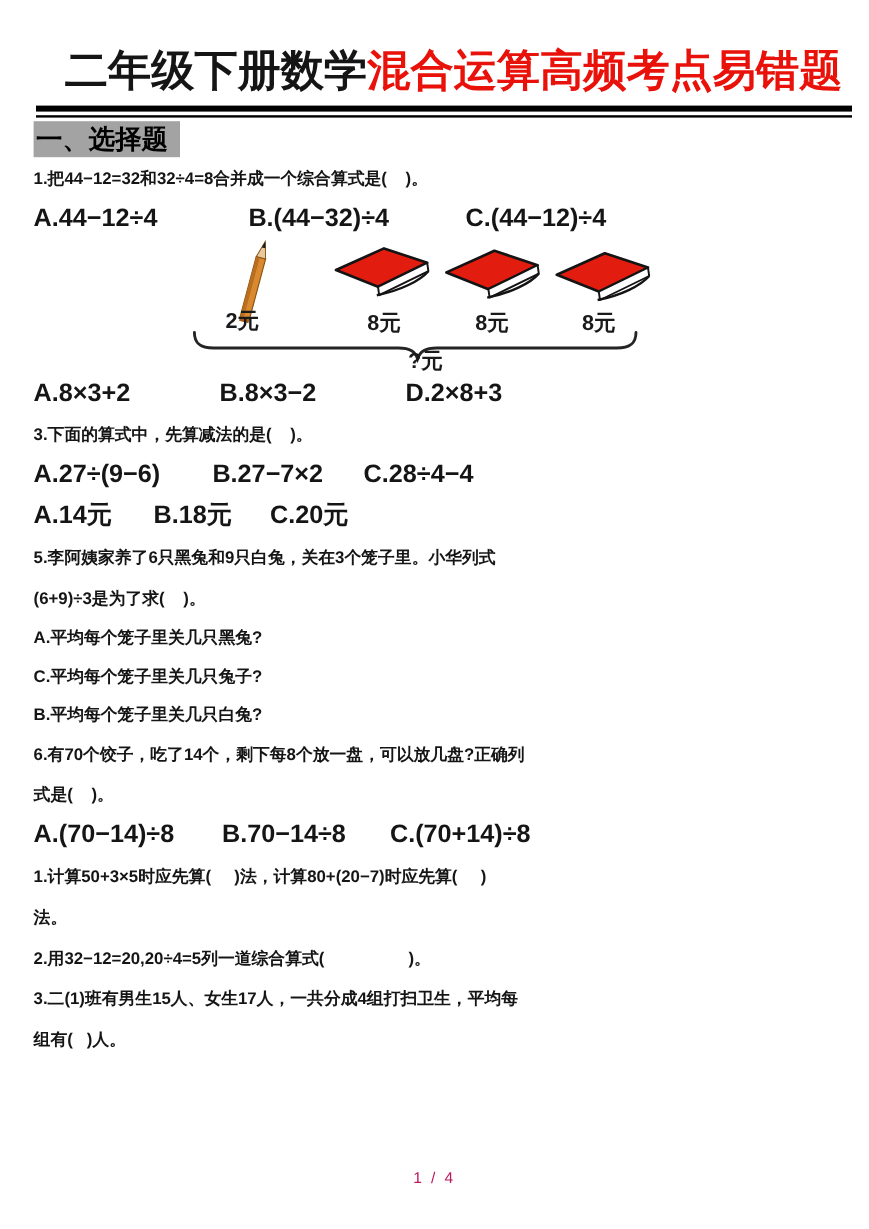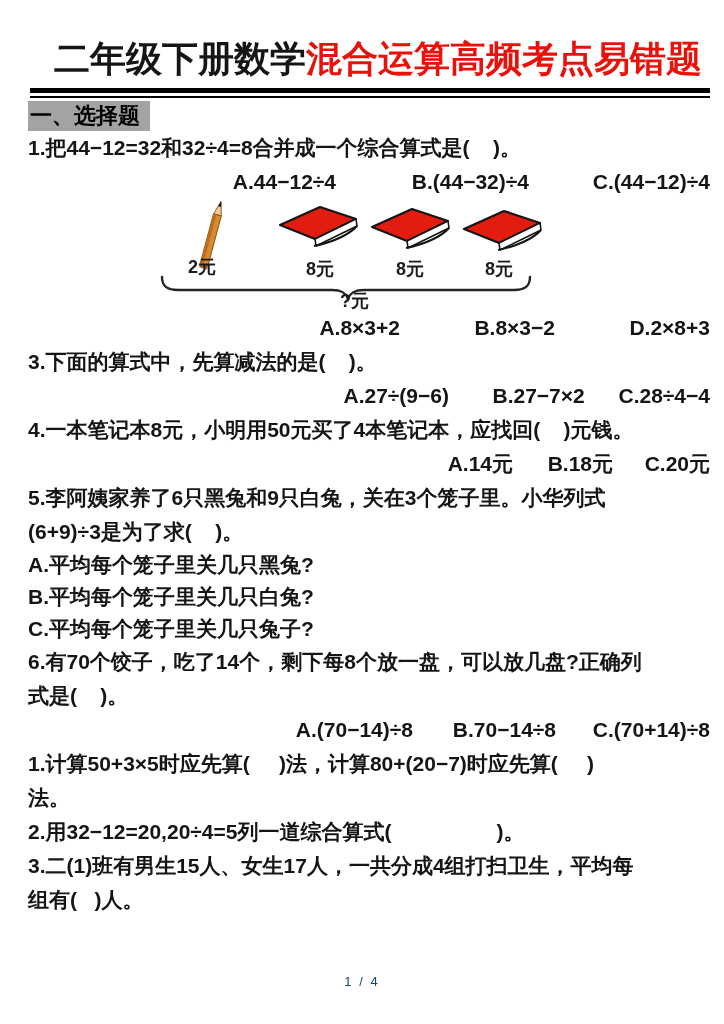--- a/index.html
+++ b/index.html
@@ -13,36 +13,36 @@
   .title{margin-left:26px;font-size:36px;line-height:46px;font-weight:900;
          white-space:nowrap;letter-spacing:0;}
   .title .red{color:#e8120a;}
   .rule-thick{height:5px;background:#000;margin:6px 0 0 2px;}
   .rule-thin{height:2px;background:#000;margin:3px 0 0 2px;}
   
   .sec-hdr{display:inline-block;background:#a3a3a3;color:#000;
            font-size:22px;font-weight:800;line-height:28px;
            padding:1px 10px 1px 2px;margin:3px 0 0 0;}
   
-  .line{font-size:21px;font-weight:700;line-height:34px;white-space:pre;}
+  .line{font-size:14px;font-weight:700;line-height:34px;white-space:pre;}
   .tight{line-height:32px;}
-  .opts{display:flex;font-size:21px;font-weight:700;line-height:34px;justify-content:flex-end;}
+  .opts{display:flex;font-size:21px;font-weight:700;line-height:34px;}
   .opt{display:inline-block;white-space:pre;}
   
   .figure{position:relative;width:520px;height:112px;margin:0 0 0 110px;}
   .figure svg{position:absolute;left:0;top:0;}
   .fig-label{position:absolute;font-size:18px;font-weight:700;color:#1a1a1a;}
   .lbl-pencil{left:50px;top:56px;}
   .lbl-b1{left:168px;top:58px;}
   .lbl-b2{left:258px;top:58px;}
   .lbl-b3{left:347px;top:58px;}
   .lbl-total{left:202px;top:90px;}
   
   .footer{position:absolute;left:0;right:0;top:974px;text-align:center;
-          font-size:13px;font-weight:400;color:#0c4a6e;letter-spacing:2px;}
+          font-size:13px;font-weight:400;color:#be185d;letter-spacing:2px;}
 </style>
 </head>
 <body>
 
 <div class="page">
 
   <div class="title"><span>二年级下册数学</span><span class="red">混合运算高频考点易错题</span></div>
   <div class="rule-thick"></div>
   <div class="rule-thin"></div>
 
@@ -106,33 +106,32 @@
 
     
     <div class="line">3.下面的算式中，先算减法的是(    )。</div>
     <div class="opts">
       <span class="opt" style="min-width:149px">A.27÷(9−6)</span>
       <span class="opt" style="min-width:126px">B.27−7×2</span>
       <span class="opt">C.28÷4−4</span>
     </div>
 
     
-    <div class="line">4.一本笔记本8元，小明用50元买了4本笔记本，应找回(    )元钱。</div>
     <div class="opts">
       <span class="opt" style="min-width:100px">A.14元</span>
       <span class="opt" style="min-width:97px">B.18元</span>
       <span class="opt">C.20元</span>
     </div>
 
     
     <div class="line">5.李阿姨家养了6只黑兔和9只白兔，关在3个笼子里。小华列式</div>
     <div class="line">(6+9)÷3是为了求(    )。</div>
     <div class="line tight">A.平均每个笼子里关几只黑兔?</div>
+    <div class="line tight">C.平均每个笼子里关几只兔子?</div>
     <div class="line tight">B.平均每个笼子里关几只白兔?</div>
-    <div class="line tight">C.平均每个笼子里关几只兔子?</div>
 
     
     <div class="line">6.有70个饺子，吃了14个，剩下每8个放一盘，可以放几盘?正确列</div>
     <div class="line">式是(    )。</div>
     <div class="opts">
       <span class="opt" style="min-width:157px">A.(70−14)÷8</span>
       <span class="opt" style="min-width:140px">B.70−14÷8</span>
       <span class="opt">C.(70+14)÷8</span>
     </div>
   </div>

